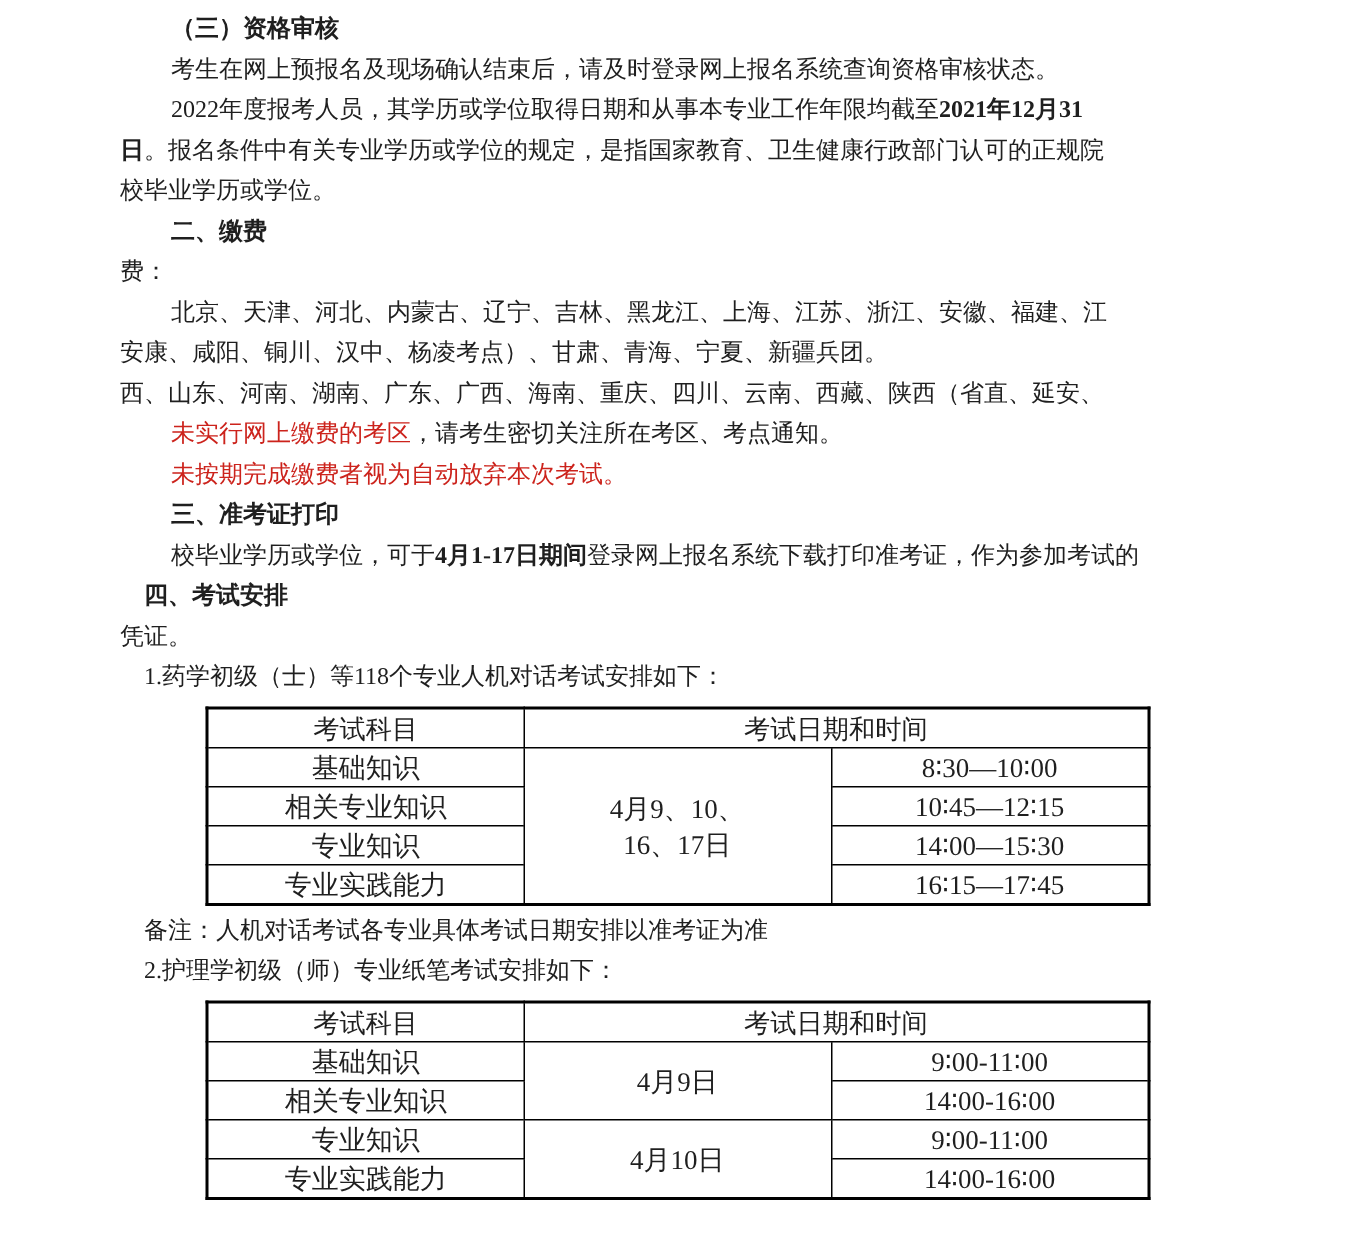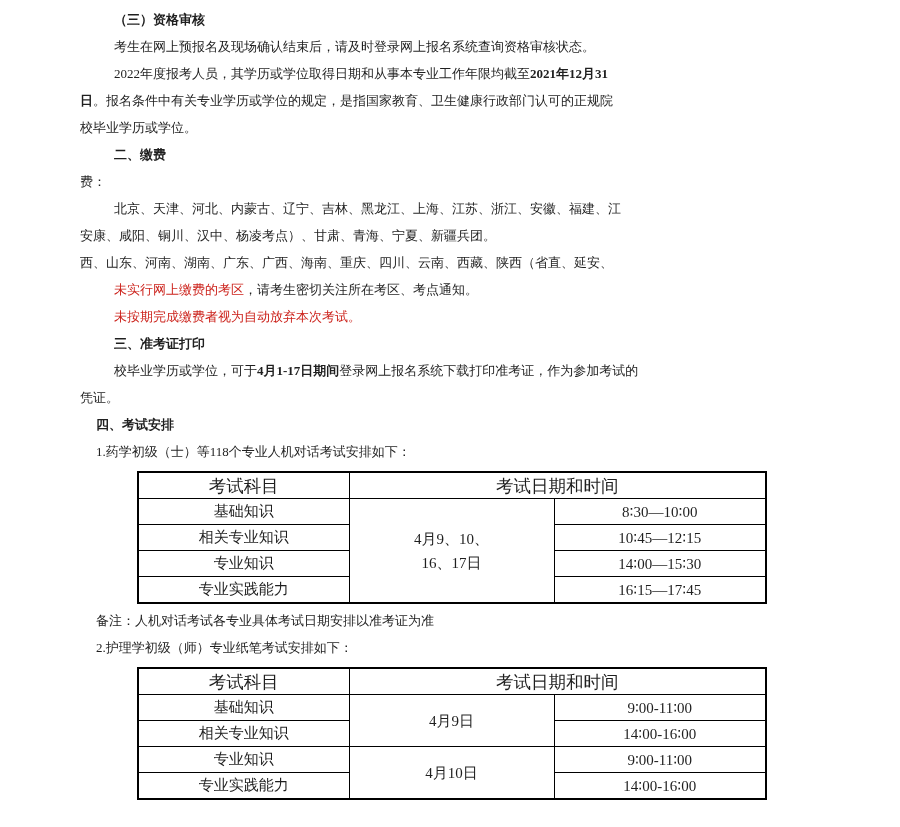--- a/index.html
+++ b/index.html
@@ -5,36 +5,36 @@
   :root { --red: #cc231c; --ink: #1f1f1f; }
   html, body { margin: 0; padding: 0; background: #ffffff; }
   body {
     width: 900px; height: 827px; overflow: hidden;
     font-family: "Liberation Serif", "DejaVu Serif", serif;
     color: var(--ink);
   }
   .page { padding: 6px 28px 0 80px; }
   .line {
     height: 27px; line-height: 27px;
-    font-size: 13px; white-space: nowrap;
+    font-size: 16px; white-space: nowrap;
   }
   .ind-0 { padding-left: 0; }
   .ind-1 { padding-left: 16px; }
   .ind-2 { padding-left: 34px; }
   .b { font-weight: bold; }
   .red { color: var(--red); }
   table.sched {
     border-collapse: collapse; table-layout: fixed;
     width: 628px; margin: 6px 0 3px 57px;
     border: 2px solid #000;
   }
   table.sched th, table.sched td {
     border: 1px solid #000;
     text-align: center; vertical-align: middle;
-    font-size: 15px; padding: 0; height: 25px;
+    font-size: 18px; padding: 0; height: 25px;
     overflow: hidden;
   }
   table.sched th { font-weight: normal; font-size: 17.5px; }
   td.date-cell div { line-height: 24px; }
 </style>
 </head>
 <body>
 
 <div class="page">
     <div class="line ind-2"><span class="b ">（三）资格审核</span></div>
@@ -44,22 +44,22 @@
     <div class="line ind-0"><span class="">校毕业学历或学位。</span></div>
     <div class="line ind-2"><span class="b ">二、缴费</span></div>
     <div class="line ind-0"><span class="">费：</span></div>
     <div class="line ind-2"><span class="">北京、天津、河北、内蒙古、辽宁、吉林、黑龙江、上海、江苏、浙江、安徽、福建、江</span></div>
     <div class="line ind-0"><span class="">安康、咸阳、铜川、汉中、杨凌考点）、甘肃、青海、宁夏、新疆兵团。</span></div>
     <div class="line ind-0"><span class="">西、山东、河南、湖南、广东、广西、海南、重庆、四川、云南、西藏、陕西（省直、延安、</span></div>
     <div class="line ind-2"><span class="red">未实行网上缴费的考区</span><span class="">，请考生密切关注所在考区、考点通知。</span></div>
     <div class="line ind-2"><span class="red">未按期完成缴费者视为自动放弃本次考试。</span></div>
     <div class="line ind-2"><span class="b ">三、准考证打印</span></div>
     <div class="line ind-2"><span class="">校毕业学历或学位，可于</span><span class="b ">4月1-17日期间</span><span class="">登录网上报名系统下载打印准考证，作为参加考试的</span></div>
+    <div class="line ind-1"><span class="b ">四、考试安排</span></div>
     <div class="line ind-0"><span class="">凭证。</span></div>
-    <div class="line ind-1"><span class="b ">四、考试安排</span></div>
     <div class="line ind-1"><span class="">1.药学初级（士）等118个专业人机对话考试安排如下：</span></div>
     <table class="sched">
       <colgroup>
         <col style="width: 211px;">
         <col style="width: 205px;">
         <col style="width: 212px;">
       </colgroup>
       <tbody>
         <tr>
           <th>考试科目</th>

